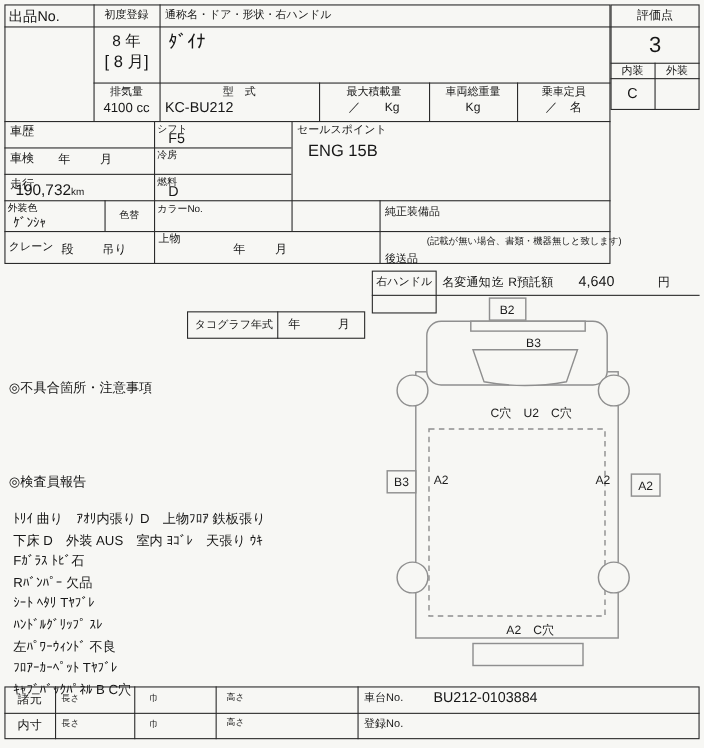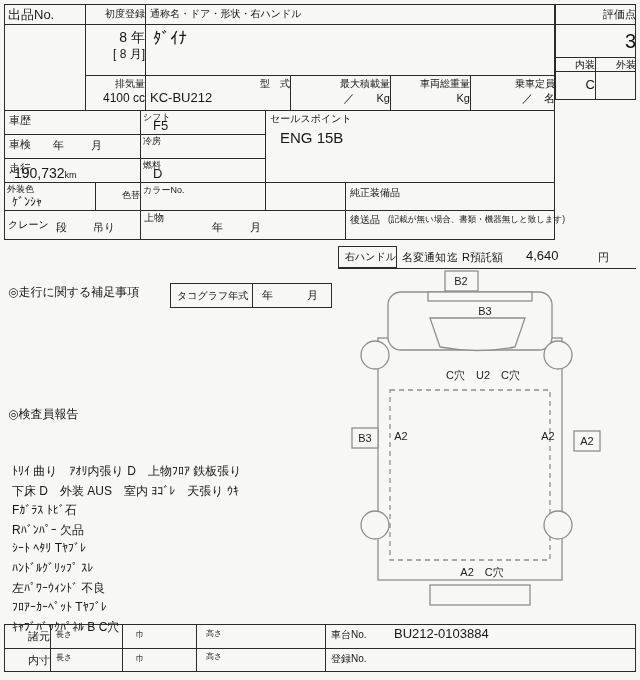--- a/index.html
+++ b/index.html
@@ -1,20 +1,20 @@
 <!DOCTYPE html>
 <html><head>
 <meta charset="utf-8">
 <style>
   *{margin:0;padding:0;box-sizing:border-box}
   html,body{width:640px;height:680px}
   body{background:#f7f7f4;font-family:"Liberation Sans","DejaVu Sans",sans-serif;color:#161616}
   .sheet{position:relative;width:640px;height:680px;overflow:hidden}
   .t{position:absolute;white-space:pre;line-height:1.15}
-  .c{text-align:right}
+  .c{text-align:center}
   .r{}
   .ln{position:absolute;background:#2b2b2b}
   .bx{position:absolute;border:1px solid #2b2b2b}
   .rl{position:absolute;left:12px;font-size:12px;white-space:pre}
   svg{position:absolute}
   svg text{font-family:"Liberation Sans","DejaVu Sans",sans-serif;fill:#1d1d1d}
 </style>
 </head>
 <body>
 
@@ -41,21 +41,21 @@
   <i class="ln" style="left:345px;top:182px;width:1px;height:58px"></i>
 
   <i class="ln" style="left:555px;top:24px;width:81px;height:1px"></i>
   <i class="ln" style="left:555px;top:57px;width:81px;height:1px"></i>
   <i class="ln" style="left:555px;top:71px;width:81px;height:1px"></i>
   <i class="ln" style="left:595px;top:57px;width:1px;height:43px"></i>
 
   <div class="t" style="left:8px;top:8px;font-size:13px">出品No.</div>
   <div class="t c" style="left:85px;top:8px;width:60px;font-size:10px">初度登録</div>
   <div class="t c" style="left:85px;top:29px;width:60px;font-size:14px">8 年</div>
-  <div class="t c" style="left:85px;top:48px;width:60px;font-size:12px">[ 8 月]</div>
+  <div class="t c" style="left:85px;top:48px;width:60px;font-size:15px">[ 8 月]</div>
   <div class="t" style="left:150px;top:8px;font-size:10px">通称名・ドア・形状・右ハンドル</div>
   <div class="t" style="left:153px;top:29px;font-size:17px">ﾀﾞｲﾅ</div>
   <div class="t c" style="left:85px;top:78px;width:60px;font-size:10px">排気量</div>
   <div class="t c" style="left:85px;top:92px;width:60px;font-size:12px">4100 cc</div>
   <div class="t c" style="left:145px;top:78px;width:145px;font-size:10px">型　式</div>
   <div class="t" style="left:150px;top:91px;font-size:13px">KC-BU212</div>
   <div class="t c" style="left:290px;top:78px;width:100px;font-size:10px">最大積載量</div>
   <div class="t c" style="left:290px;top:92px;width:100px;font-size:11px">／　　Kg</div>
   <div class="t c" style="left:390px;top:78px;width:80px;font-size:10px">車両総重量</div>
   <div class="t c" style="left:390px;top:92px;width:80px;font-size:11px">Kg</div>
@@ -79,48 +79,48 @@
   <div class="t r" style="left:14px;top:164px;width:104px"><span style="font-size:14px">190,732</span><span style="font-size:9px">km</span></div>
   <div class="t" style="left:143px;top:160px;font-size:9px">燃料</div>
   <div class="t" style="left:153px;top:167px;font-size:13px">D</div>
   <div class="t" style="left:7px;top:184px;font-size:9px">外装色</div>
   <div class="t" style="left:12px;top:196px;font-size:12px">ｹﾞﾝｼｬ</div>
   <div class="t c" style="left:95px;top:190px;width:45px;font-size:9px">色替</div>
   <div class="t" style="left:143px;top:185px;font-size:9px">カラーNo.</div>
   <div class="t" style="left:270px;top:113px;font-size:10px">セールスポイント</div>
   <div class="t" style="left:280px;top:129px;font-size:15px">ENG 15B</div>
   <div class="t" style="left:350px;top:187px;font-size:10px">純正装備品</div>
-  <div class="t" style="left:350px;top:214px;font-size:10px">後送品</div>
+  <div class="t" style="left:350px;top:230px;font-size:10px">後送品</div>
   <div class="t" style="left:388px;top:215px;font-size:8.5px">(記載が無い場合、書類・機器無しと致します)</div>
   <div class="t" style="left:8px;top:219px;font-size:10px">クレーン</div>
   <div class="t" style="left:56px;top:221px;font-size:11px">段</div>
   <div class="t" style="left:93px;top:221px;font-size:11px">吊り</div>
   <div class="t" style="left:144px;top:212px;font-size:10px">上物</div>
   <div class="t" style="left:212px;top:221px;font-size:11px">年</div>
   <div class="t" style="left:250px;top:221px;font-size:11px">月</div>
 
-  <div class="bx" style="left:338px;top:246px;width:59px;height:22px">
+  <div class="bx" style="left:338px;top:246px;width:59px;height:39px">
       <div class="t c" style="left:0;top:4px;width:57px;font-size:10px">右ハンドル</div>
     </div>
   <div class="t" style="left:402px;top:251px;font-size:11px">名変通知</div>
   <div class="t" style="left:447px;top:251px;font-size:11px">迄</div>
   <div class="t" style="left:462px;top:251px;font-size:11px">R預託額</div>
   <div class="t r" style="left:526px;top:249px;width:60px;font-size:13px">4,640</div>
   <div class="t" style="left:598px;top:251px;font-size:11px">円</div>
   <i class="ln" style="left:338px;top:268px;width:298px;height:1px"></i>
 
-  <div class="t" style="left:8px;top:286px;font-size:12px">◎走行に関する補足事項</div>
   <div class="bx" style="left:170px;top:283px;width:162px;height:25px"></div>
   <i class="ln" style="left:252px;top:283px;width:1px;height:25px"></i>
   <div class="t" style="left:177px;top:290px;font-size:10px">タコグラフ年式</div>
   <div class="t" style="left:262px;top:289px;font-size:11px">年</div>
   <div class="t" style="left:307px;top:289px;font-size:11px">月</div>
 
+  <div class="t" style="left:8px;top:346px;font-size:12px">◎不具合箇所・注意事項</div>
 
-  <div class="t" style="left:8px;top:408px;font-size:12px">◎検査員報告</div>
+  <div class="t" style="left:8px;top:432px;font-size:12px">◎検査員報告</div>
   <div class="rl" style="top:483px">下床 D　外装 AUS　室内 ﾖｺﾞﾚ　天張り ｳｷ</div>
   <div class="rl" style="top:463px">ﾄﾘｲ 曲り　ｱｵﾘ内張り D　上物ﾌﾛｱ 鉄板張り</div>
   <div class="rl" style="top:502px">Fｶﾞﾗｽ ﾄﾋﾞ石</div>
   <div class="rl" style="top:522px">Rﾊﾞﾝﾊﾟｰ 欠品</div>
   <div class="rl" style="top:541px">ｼｰﾄ ﾍﾀﾘ Tﾔﾌﾞﾚ</div>
   <div class="rl" style="top:561px">ﾊﾝﾄﾞﾙｸﾞﾘｯﾌﾟ ｽﾚ</div>
   <div class="rl" style="top:580px">左ﾊﾟﾜｰｳｨﾝﾄﾞ 不良</div>
   <div class="rl" style="top:600px">ﾌﾛｱｰｶｰﾍﾟｯﾄ Tﾔﾌﾞﾚ</div>
   <div class="rl" style="top:619px">ｷｬﾌﾞﾊﾞｯｸﾊﾟﾈﾙ B C穴</div>
 

